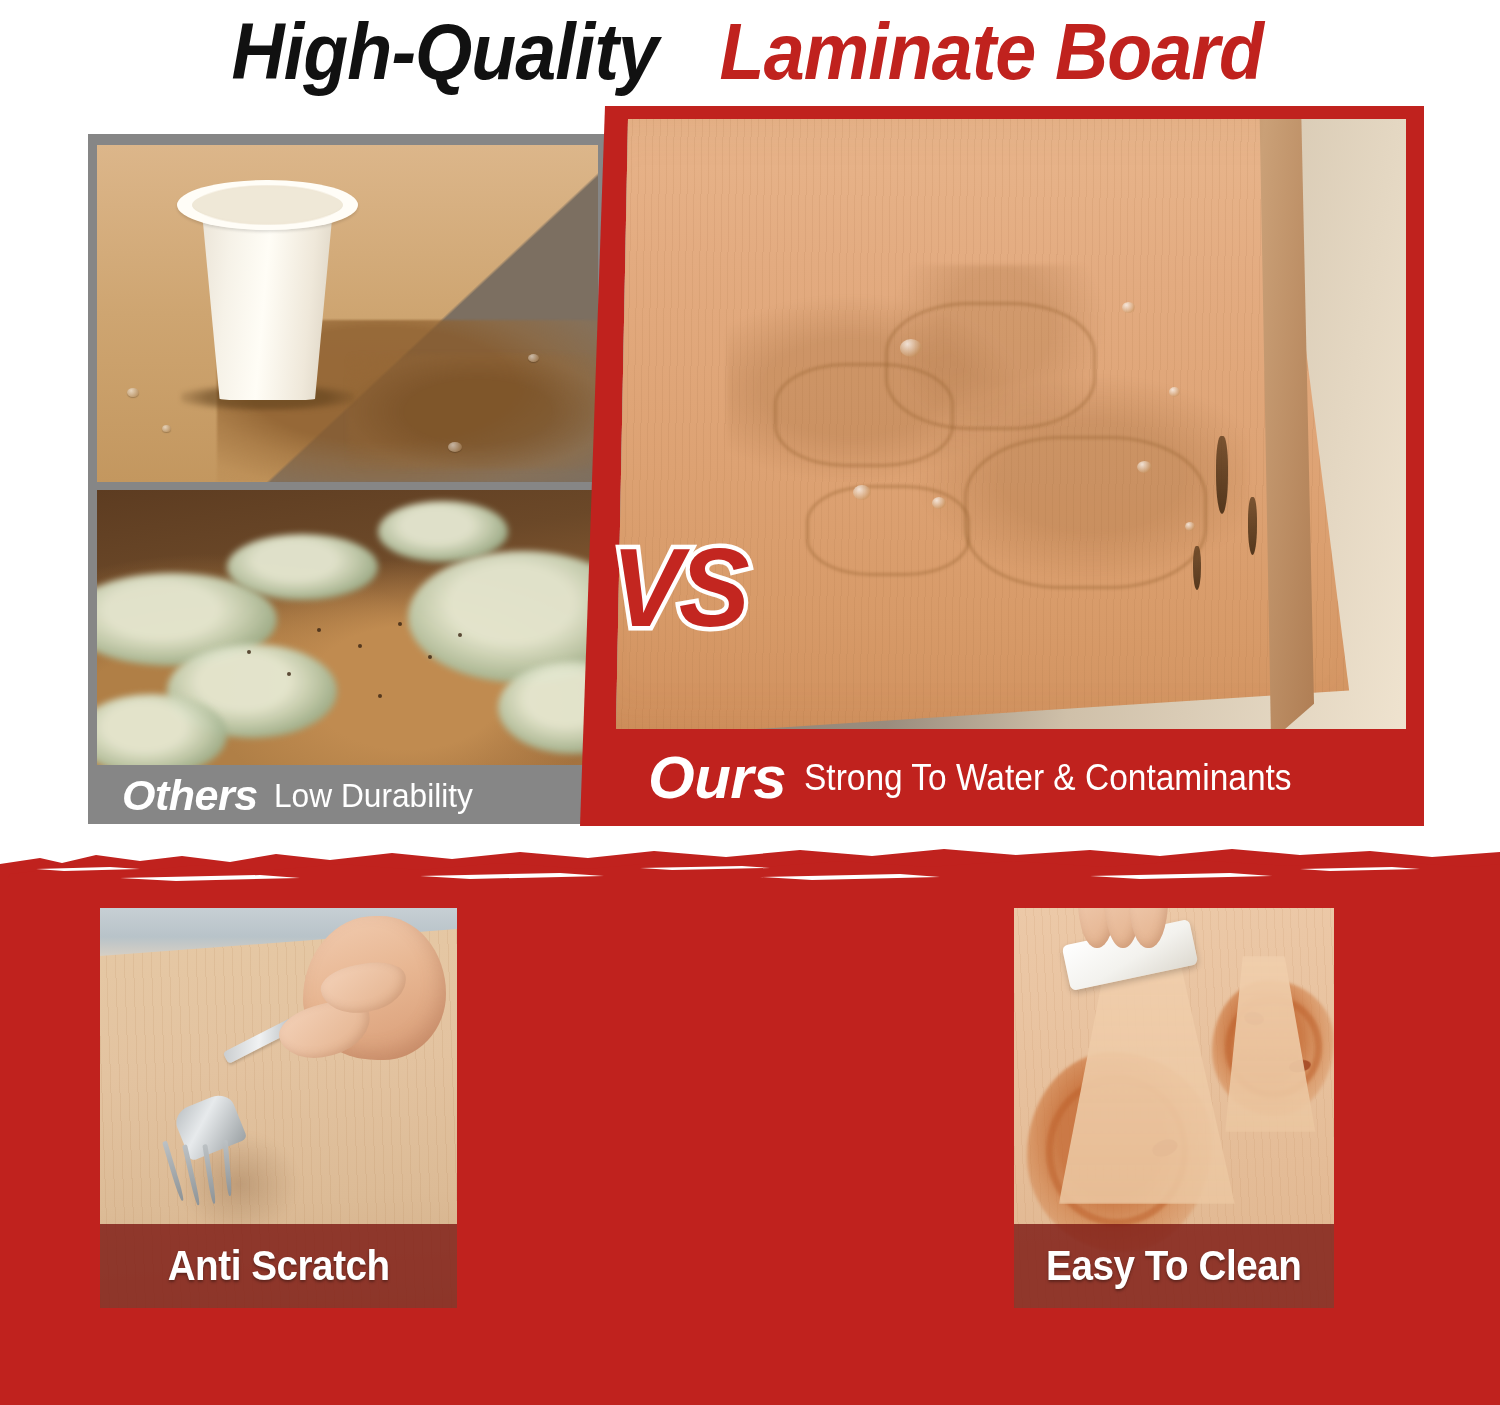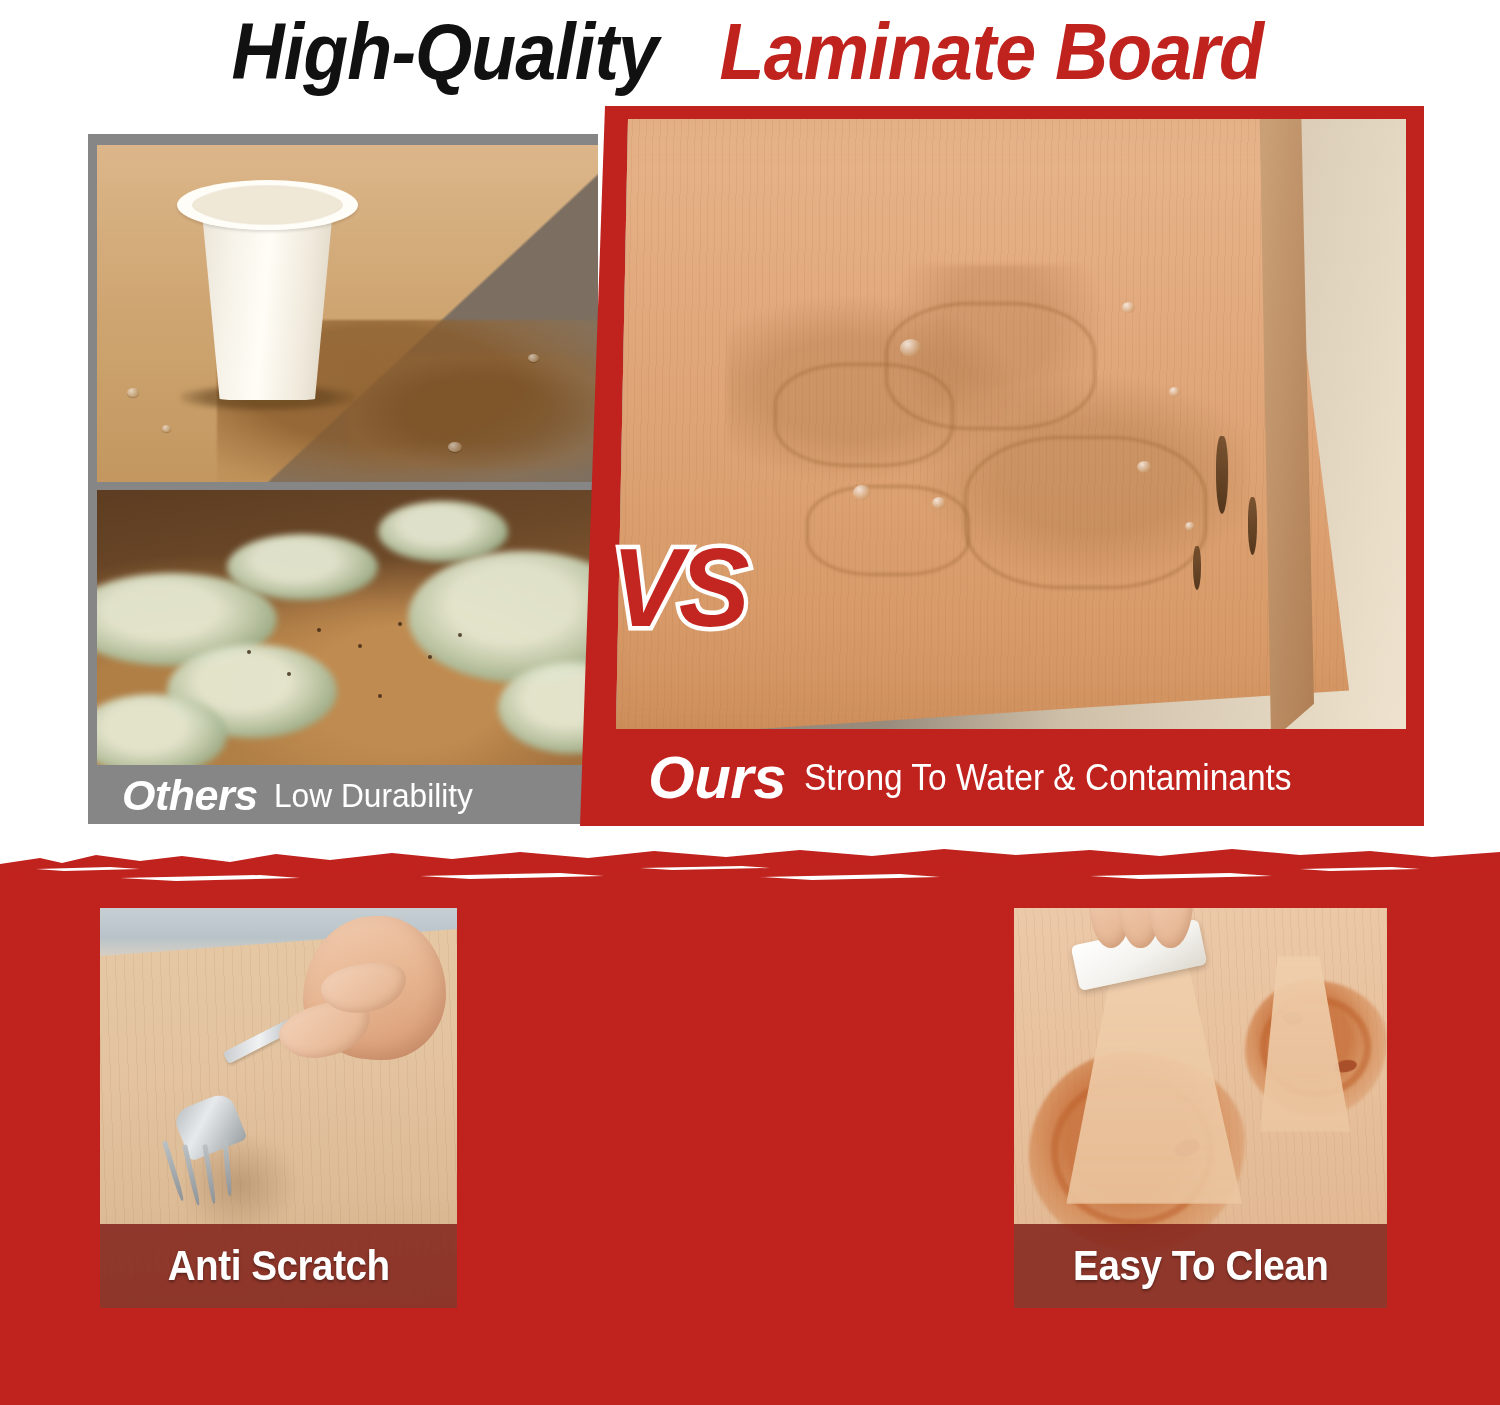--- a/index.html
+++ b/index.html
@@ -45,20 +45,21 @@
     width: 1500px; height: 730px;
   }
 
   
   .others-card {
     position: absolute;
     left: 88px; top: 30px;
     width: 510px; height: 690px;
     background: #868686;
     overflow: hidden;
+    padding-left: 33px;
   }
   .others-photo-top {
     position: absolute;
     left: 9px; top: 11px;
     width: 501px; height: 337px;
     overflow: hidden;
     background: #cfa875;
   }
   .ph-desk-fix {
     position: absolute; inset: 0;
@@ -301,21 +302,21 @@
   }
   .feature {
     position: absolute;
     top: 0;
     height: 400px;
     overflow: hidden;
     background: #e8e3dc;
   }
   .feature.f1 { left: 100px;  width: 357px; }
   .feature.f2 { left: 527px;  width: 440px; }
-  .feature.f3 { left: 1014px; width: 373px; }
+  .feature.f3 { left: 1014px; width: 320px; }
 
   .feature-caption {
     position: absolute;
     left: 0; bottom: 0;
     width: 100%; height: 84px;
     background: rgba(126,27,21,.82);
     display: flex;
     align-items: center;
     justify-content: center;
     z-index: 5;

